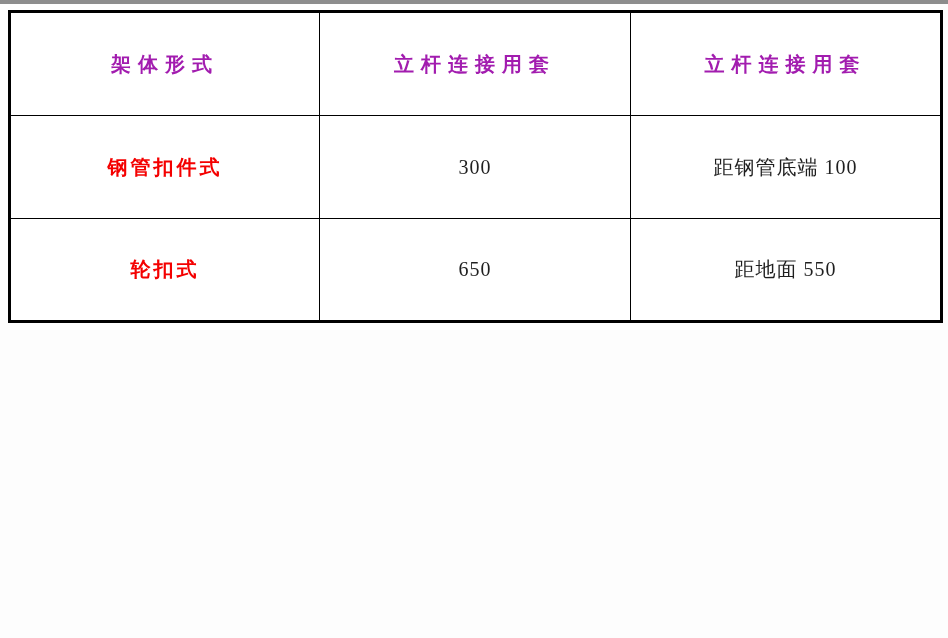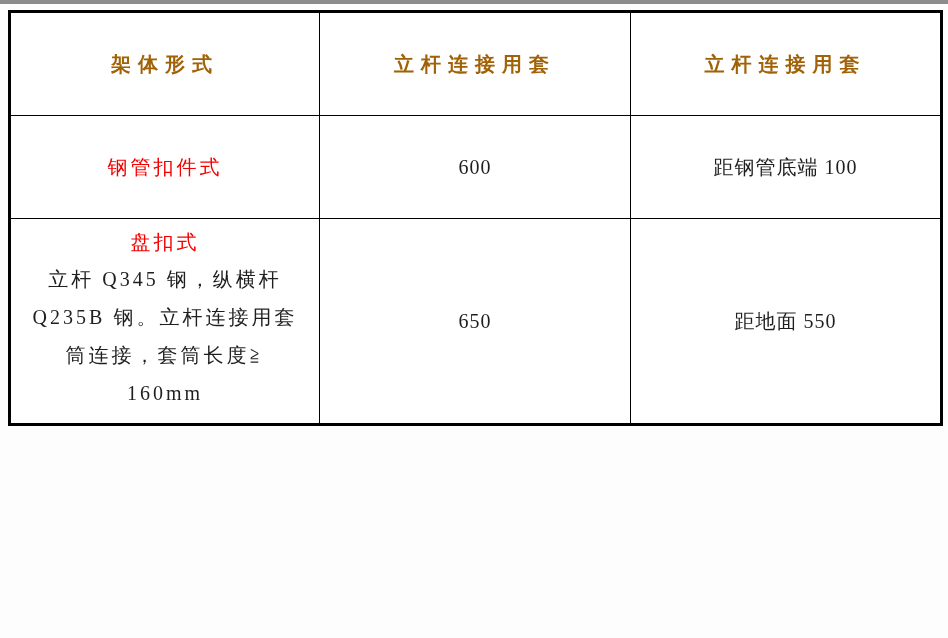--- a/index.html
+++ b/index.html
@@ -41,27 +41,27 @@
     padding: 0;
     font-size: 20px;
     color: #1f1f1f;
   }
   .scaffold-table thead tr { height: 104px; }
   .scaffold-table tr.r1 { height: 103px; }
   .scaffold-table tr.r2 { height: 104px; }
   .scaffold-table tr.r3 { height: 103px; }
   .scaffold-table tr.r4 { height: 206px; }
   .red-header {
-    color: #a16207;
+    color: #a21caf;
     font-weight: bold;
     letter-spacing: 7px;
   }
   .red-label {
     color: #f40000;
-    font-weight: normal;
+    font-weight: bold;
     letter-spacing: 3px;
   }
   .body-text {
     color: #1f1f1f;
     letter-spacing: 1px;
   }
   td.frame-desc-cell {
     vertical-align: top;
     padding-top: 5px;
   }
@@ -98,35 +98,29 @@
         <span class="red-header">立杆连接用套</span>
       </th>
     </tr>
   </thead>
   <tbody>
     <tr class="r1">
       <td>
         <span class="red-label">钢管扣件式</span>
       </td>
       <td>
-        <span class="body-text">600</span>
+        <span class="body-text">300</span>
       </td>
       <td>
         <span class="body-text">距钢管底端 100</span>
       </td>
     </tr>
-    <tr class="r4">
-      <td class="frame-desc-cell">
-        <span class="red-label">盘扣式</span>
-        <div>
-          <div class="desc-line">立杆 Q345 钢，纵横杆</div>
-          <div class="desc-line">Q235B 钢。立杆连接用套</div>
-          <div class="desc-line">筒连接，套筒长度≧</div>
-          <div class="desc-line">160mm</div>
-        </div>
+    <tr class="r3">
+      <td>
+        <span class="red-label">轮扣式</span>
       </td>
       <td>
         <span class="body-text">650</span>
       </td>
       <td>
         <span class="body-text">距地面 550</span>
       </td>
     </tr>
   </tbody>
 </table>

